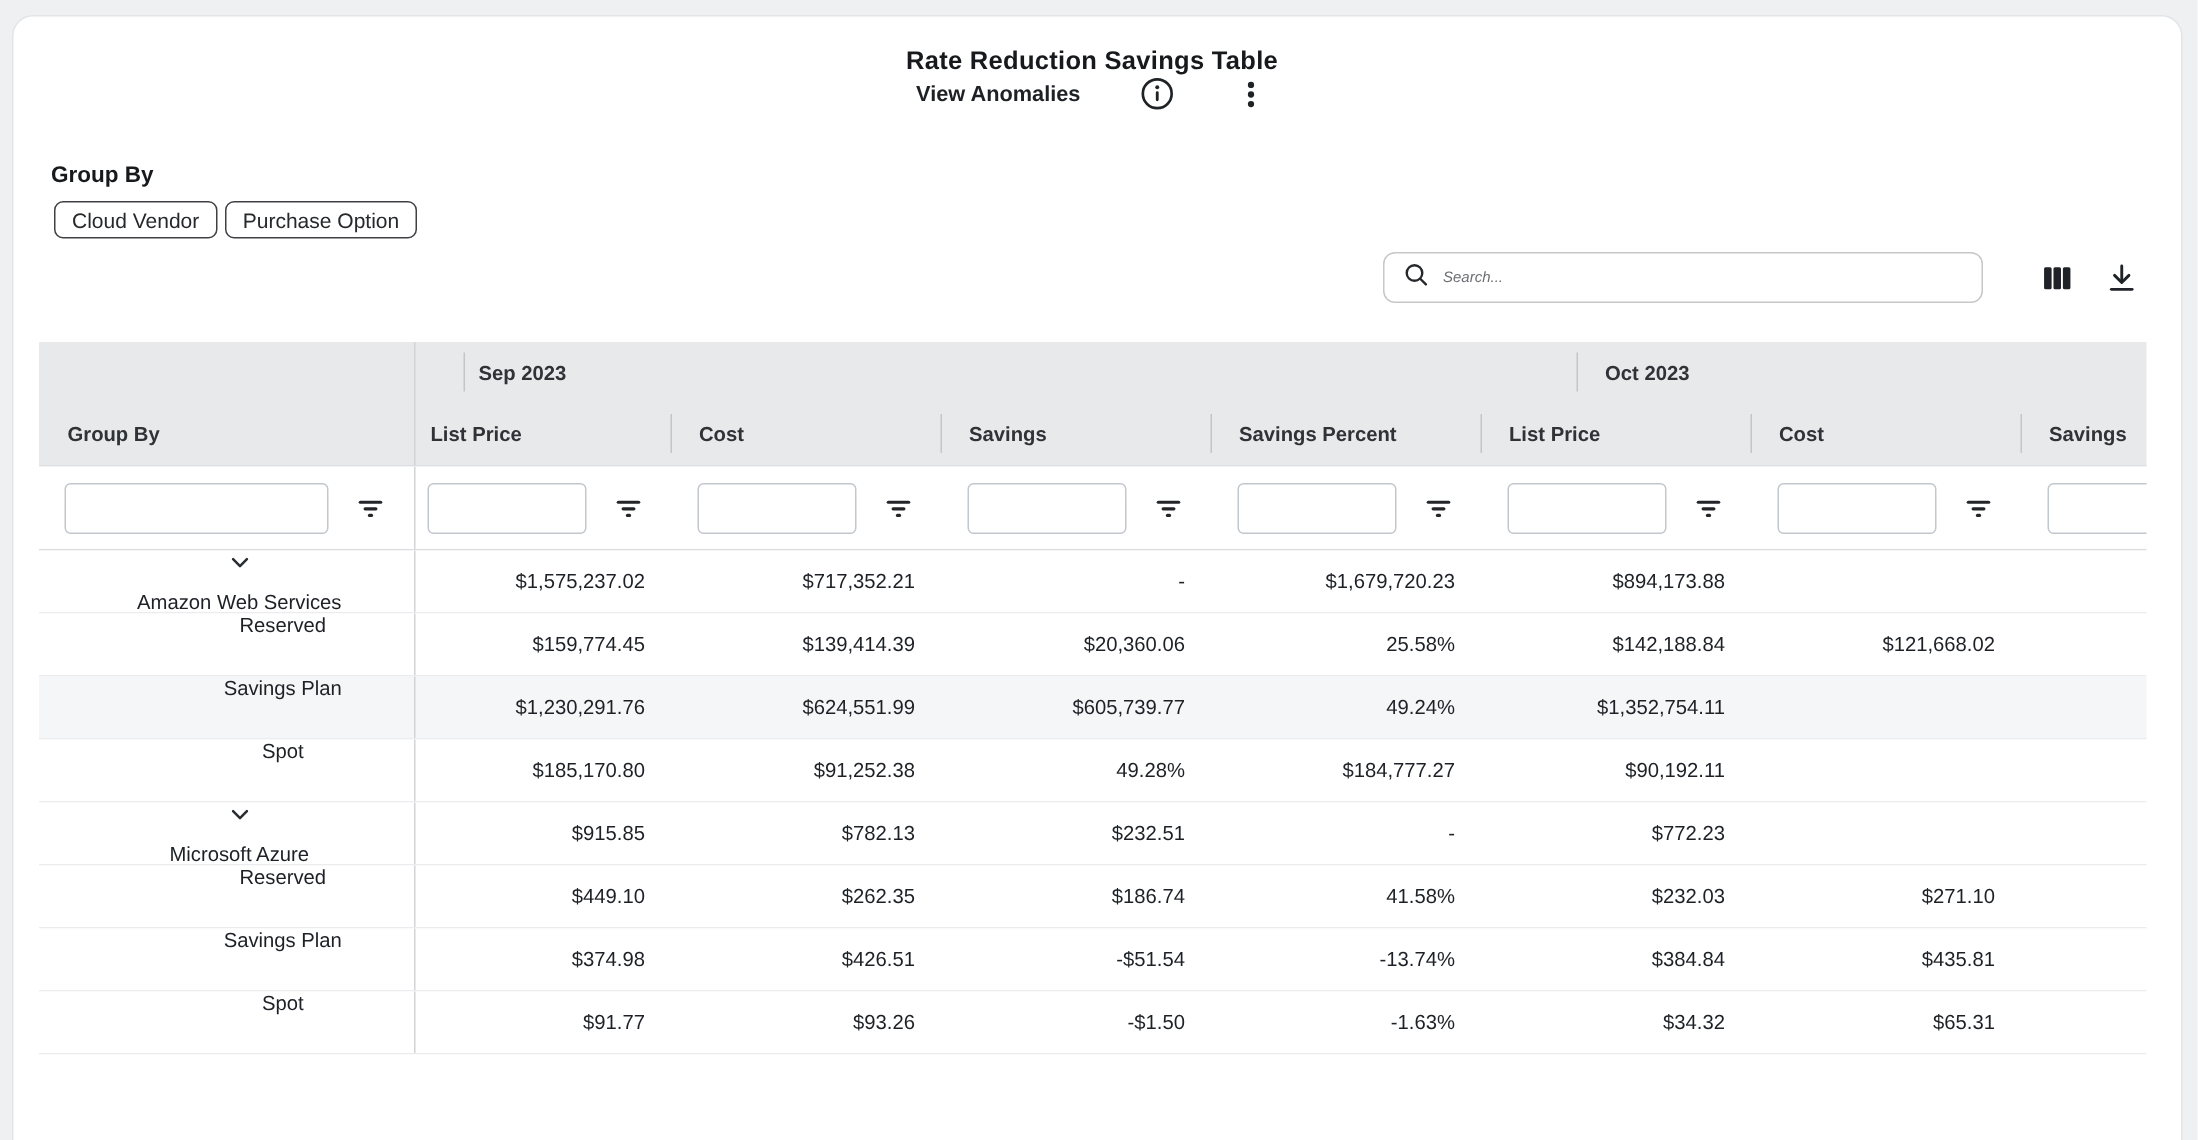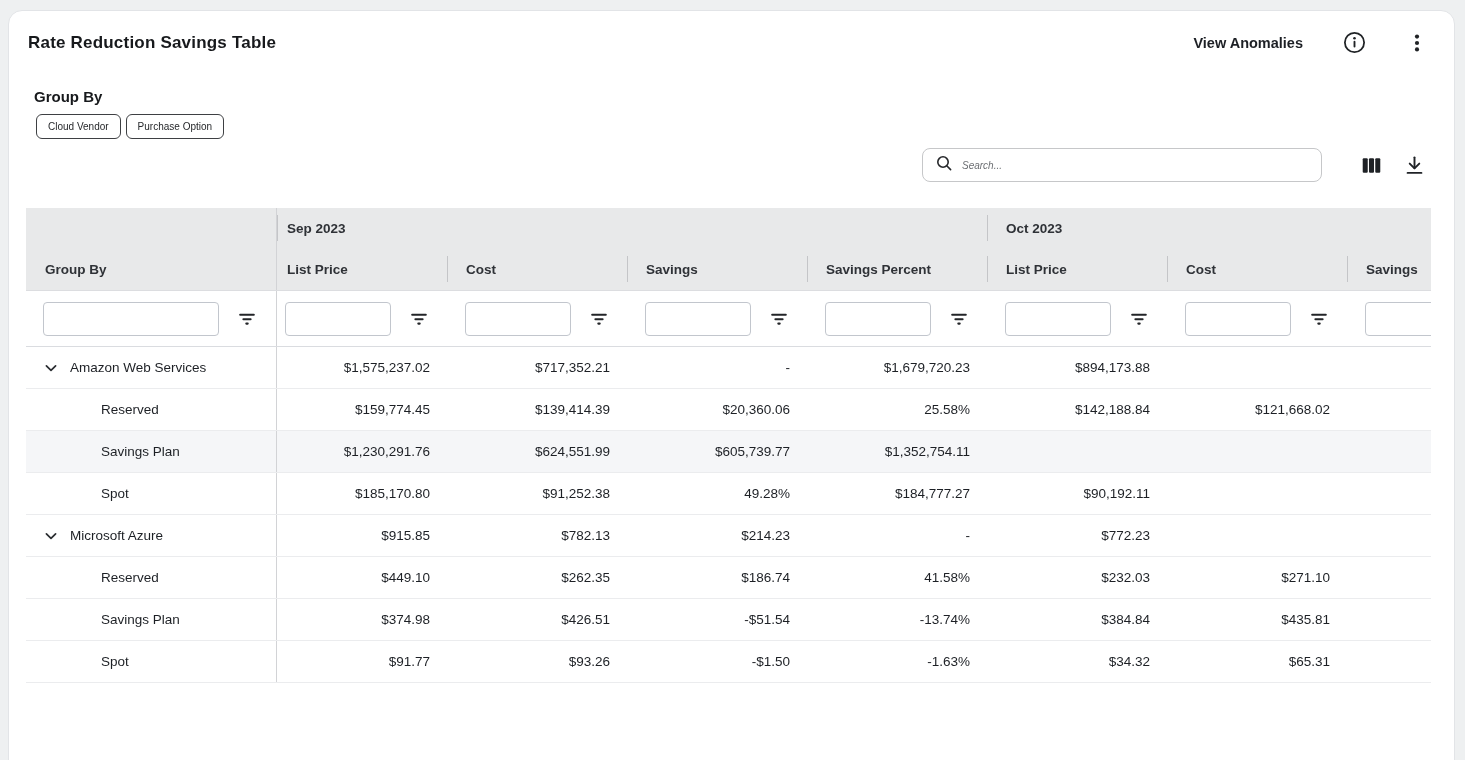--- a/index.html
+++ b/index.html
@@ -14,35 +14,36 @@
     position:absolute; left:8px; top:10px;
     width:1447px; height:840px;
     background:#ffffff;
     border:1px solid #e2e4e7;
     border-radius:14px;
   }
   
   .card-header {
     display:flex; align-items:center; justify-content:space-between;
     padding:20px 26px 0 19px;
+    flex-direction:column;
   }
   .title { font-size:17px; font-weight:bold; color:#17191c; letter-spacing:.2px; }
   .header-actions { display:flex; align-items:center; gap:40px; }
   .view-anomalies {
     background:none; border:none; cursor:pointer;
     font-family:inherit; font-size:14.5px; font-weight:bold; color:#1d2025;
   }
   .icon-btn { background:none; border:none; padding:0; cursor:pointer; line-height:0; }
   
   .groupby-label { margin:34px 0 0 25px; font-size:15px; font-weight:bold; color:#17191c; }
   .chips { display:flex; gap:5px; margin:9px 0 0 27px; }
   .chip {
     height:25px; display:flex; align-items:center;
     border:1.5px solid #3e4043; border-radius:6px; background:#fff;
-    padding:0 11px; font-size:10px; color:#26282b; cursor:pointer;
+    padding:0 11px; font-size:14px; color:#26282b; cursor:pointer;
   }
   
   .toolbar { display:flex; align-items:center; justify-content:flex-end; margin-top:9px; padding-right:28px; }
   .search-box {
     width:400px; height:34px;
     border:1px solid #c6c7c9; border-radius:8px; background:#fff;
     display:flex; align-items:center; gap:9px; padding:0 12px;
   }
   .search-box input {
     flex:1; border:none; outline:none; background:transparent;
@@ -53,21 +54,21 @@
   .tb-icon + .tb-icon { margin-left:20px; }
   
   .table-viewport { margin:26px 0 0 17px; width:1405px; overflow:hidden; }
   .table-inner { width:1501px; }
   .thead { background:#e8e9ea; border-bottom:1px solid #dcdde0; }
   .group-row { display:flex; height:40px; align-items:center; }
   .header-row { display:flex; height:42px; align-items:center; }
   .pinned { width:251px; flex:none; border-right:1px solid #d2d3d6; height:100%; display:flex; align-items:center; }
   .col   { width:180px; flex:none; }
   .col-first { width:170px; flex:none; }
-  .gcell { font-size:13.5px; font-weight:bold; color:#2f3237; position:relative; height:100%; display:flex; align-items:center; padding-left:19px; }
+  .gcell { font-size:13.5px; font-weight:bold; color:#2f3237; position:relative; height:100%; display:flex; align-items:center; padding-left:19px;margin-left:32px; }
   .gspan-0 { width:710px; flex:none; padding-left:10px; }
   .gspan-1 { width:540px; flex:none; }
   .gcell::before, .hcell.divided::before {
     content:""; position:absolute; left:0; top:50%; transform:translateY(-50%);
     width:1px; height:26px; background:#c4c5c8;
   }
   .hcell { font-size:13.5px; font-weight:bold; color:#2f3237; position:relative; height:100%; display:flex; align-items:center; padding-left:19px; cursor:pointer; }
   .hcell.pinned { cursor:pointer; }
   .hcell.col-first { padding-left:10px; }
   
@@ -78,21 +79,21 @@
   .fcell input {
     height:34px; border:1px solid #c2c6cd; border-radius:4px; background:#fff;
     font-family:inherit; font-size:13px; padding:0 8px; outline:none;
   }
   .fcell.pinned input { width:176px; }
   .fcell.col input, .fcell.col-first input { width:106px; }
   .filter-ic { margin-left:19px; line-height:0; cursor:pointer; background:none; border:none; padding:0; }
   
   .data-row { display:flex; height:42px; align-items:center; border-bottom:1px solid #ebecee; font-size:13.5px; color:#1d2025; background:#fff; }
   .data-row.highlight { background:#f5f6f8; }
-  .label-cell { gap:11px; font-size:13.5px; }
+  .label-cell { gap:11px; font-size:13.5px;flex-direction:column; }
   .label-cell.lvl0 { padding-left:17px; }
   .label-cell.lvl1 { padding-left:75px; }
   .chev-btn { background:none; border:none; padding:0; line-height:0; cursor:pointer; }
   .cell { text-align:right; padding-right:17px; height:100%; display:flex; align-items:center; justify-content:flex-end; }
 </style>
 </head>
 <body>
 
 <div class="card">
 
@@ -256,20 +257,21 @@
             <div class="cell col">$121,668.02</div>
             <div class="cell col"></div>
           </div>
           <div class="data-row highlight">
             <div class="pinned label-cell lvl1">
               <span>Savings Plan</span>
             </div>
             <div class="cell col-first">$1,230,291.76</div>
             <div class="cell col">$624,551.99</div>
             <div class="cell col">$605,739.77</div>
+            <div class="cell col">49.24%</div>
             <div class="cell col">$1,352,754.11</div>
             <div class="cell col"></div>
           </div>
           <div class="data-row">
             <div class="pinned label-cell lvl1">
               <span>Spot</span>
             </div>
             <div class="cell col-first">$185,170.80</div>
             <div class="cell col">$91,252.38</div>
             <div class="cell col">49.28%</div>
@@ -279,21 +281,21 @@
           </div>
           <div class="data-row">
             <div class="pinned label-cell lvl0">
               <button class="chev-btn"><svg width="16" height="16" viewBox="0 0 16 16">
                   <path d="M3.4 5.8l4.6 4.6 4.6-4.6" fill="none" stroke="#2a2d31" stroke-width="1.7" stroke-linecap="round" stroke-linejoin="round"></path>
                 </svg></button>
               <span>Microsoft Azure</span>
             </div>
             <div class="cell col-first">$915.85</div>
             <div class="cell col">$782.13</div>
-            <div class="cell col">$214.23</div>
+            <div class="cell col">$232.51</div>
             <div class="cell col">-</div>
             <div class="cell col">$772.23</div>
             <div class="cell col"></div>
           </div>
           <div class="data-row">
             <div class="pinned label-cell lvl1">
               <span>Reserved</span>
             </div>
             <div class="cell col-first">$449.10</div>
             <div class="cell col">$262.35</div>

